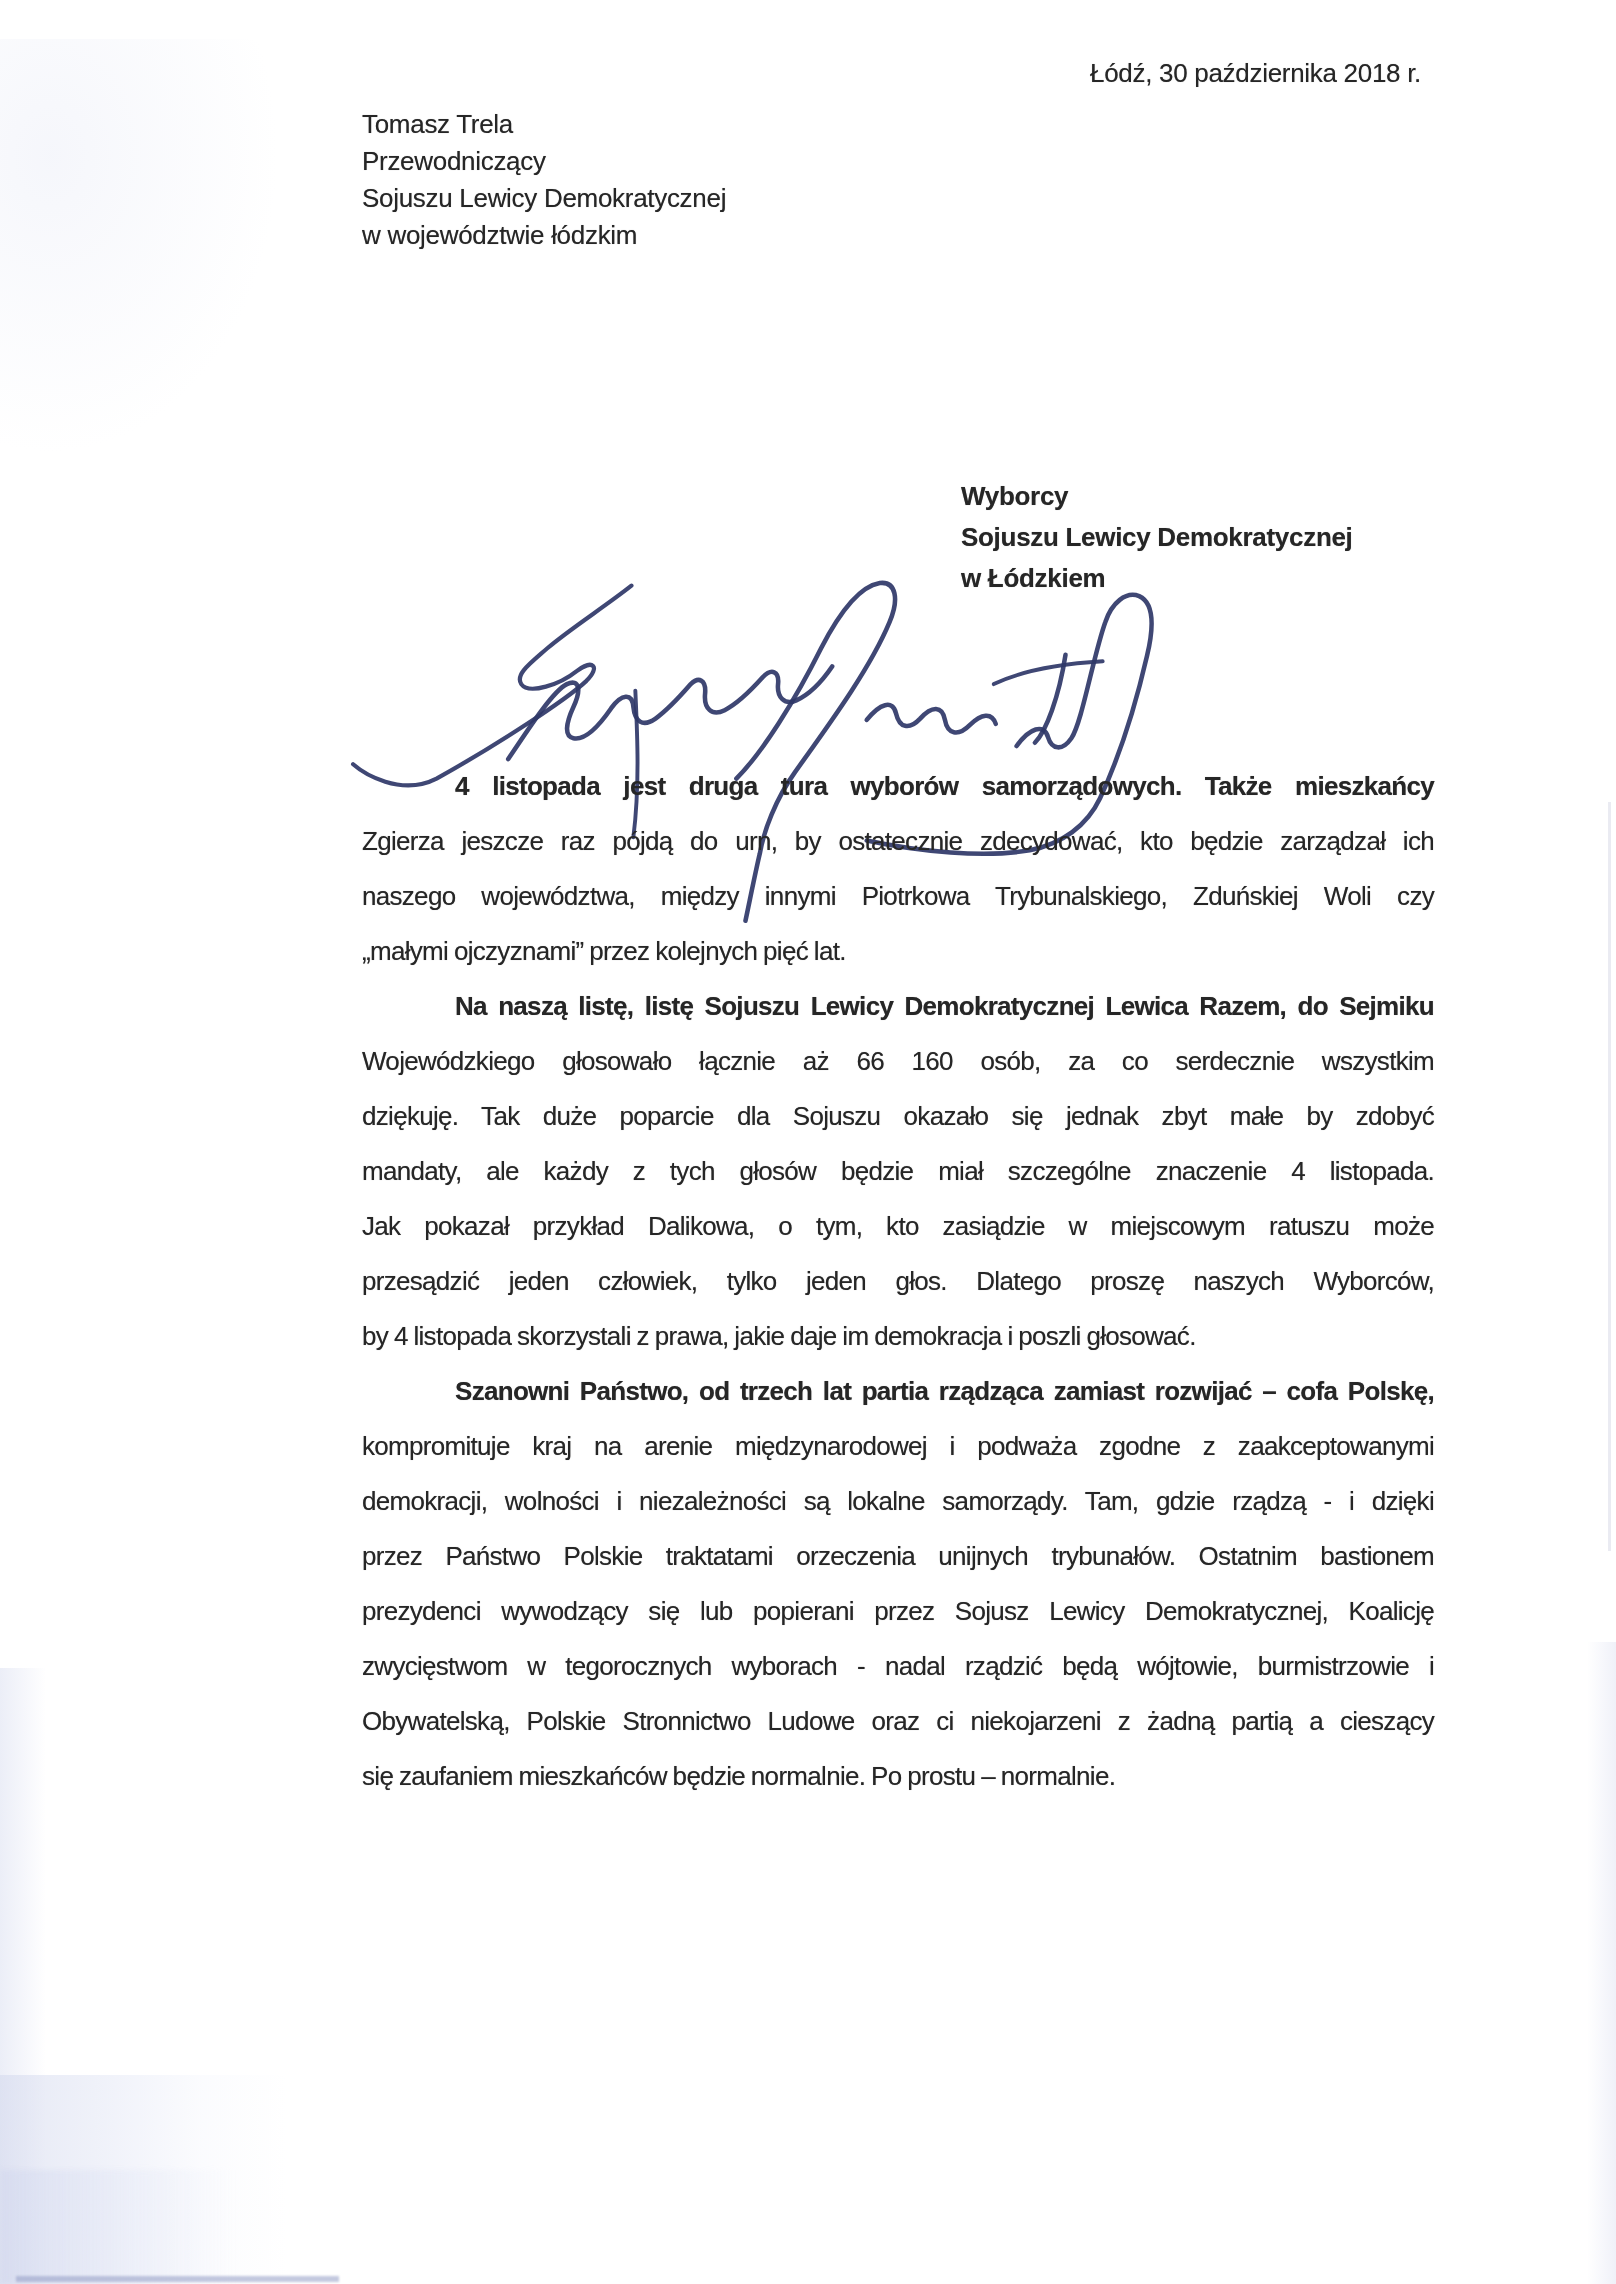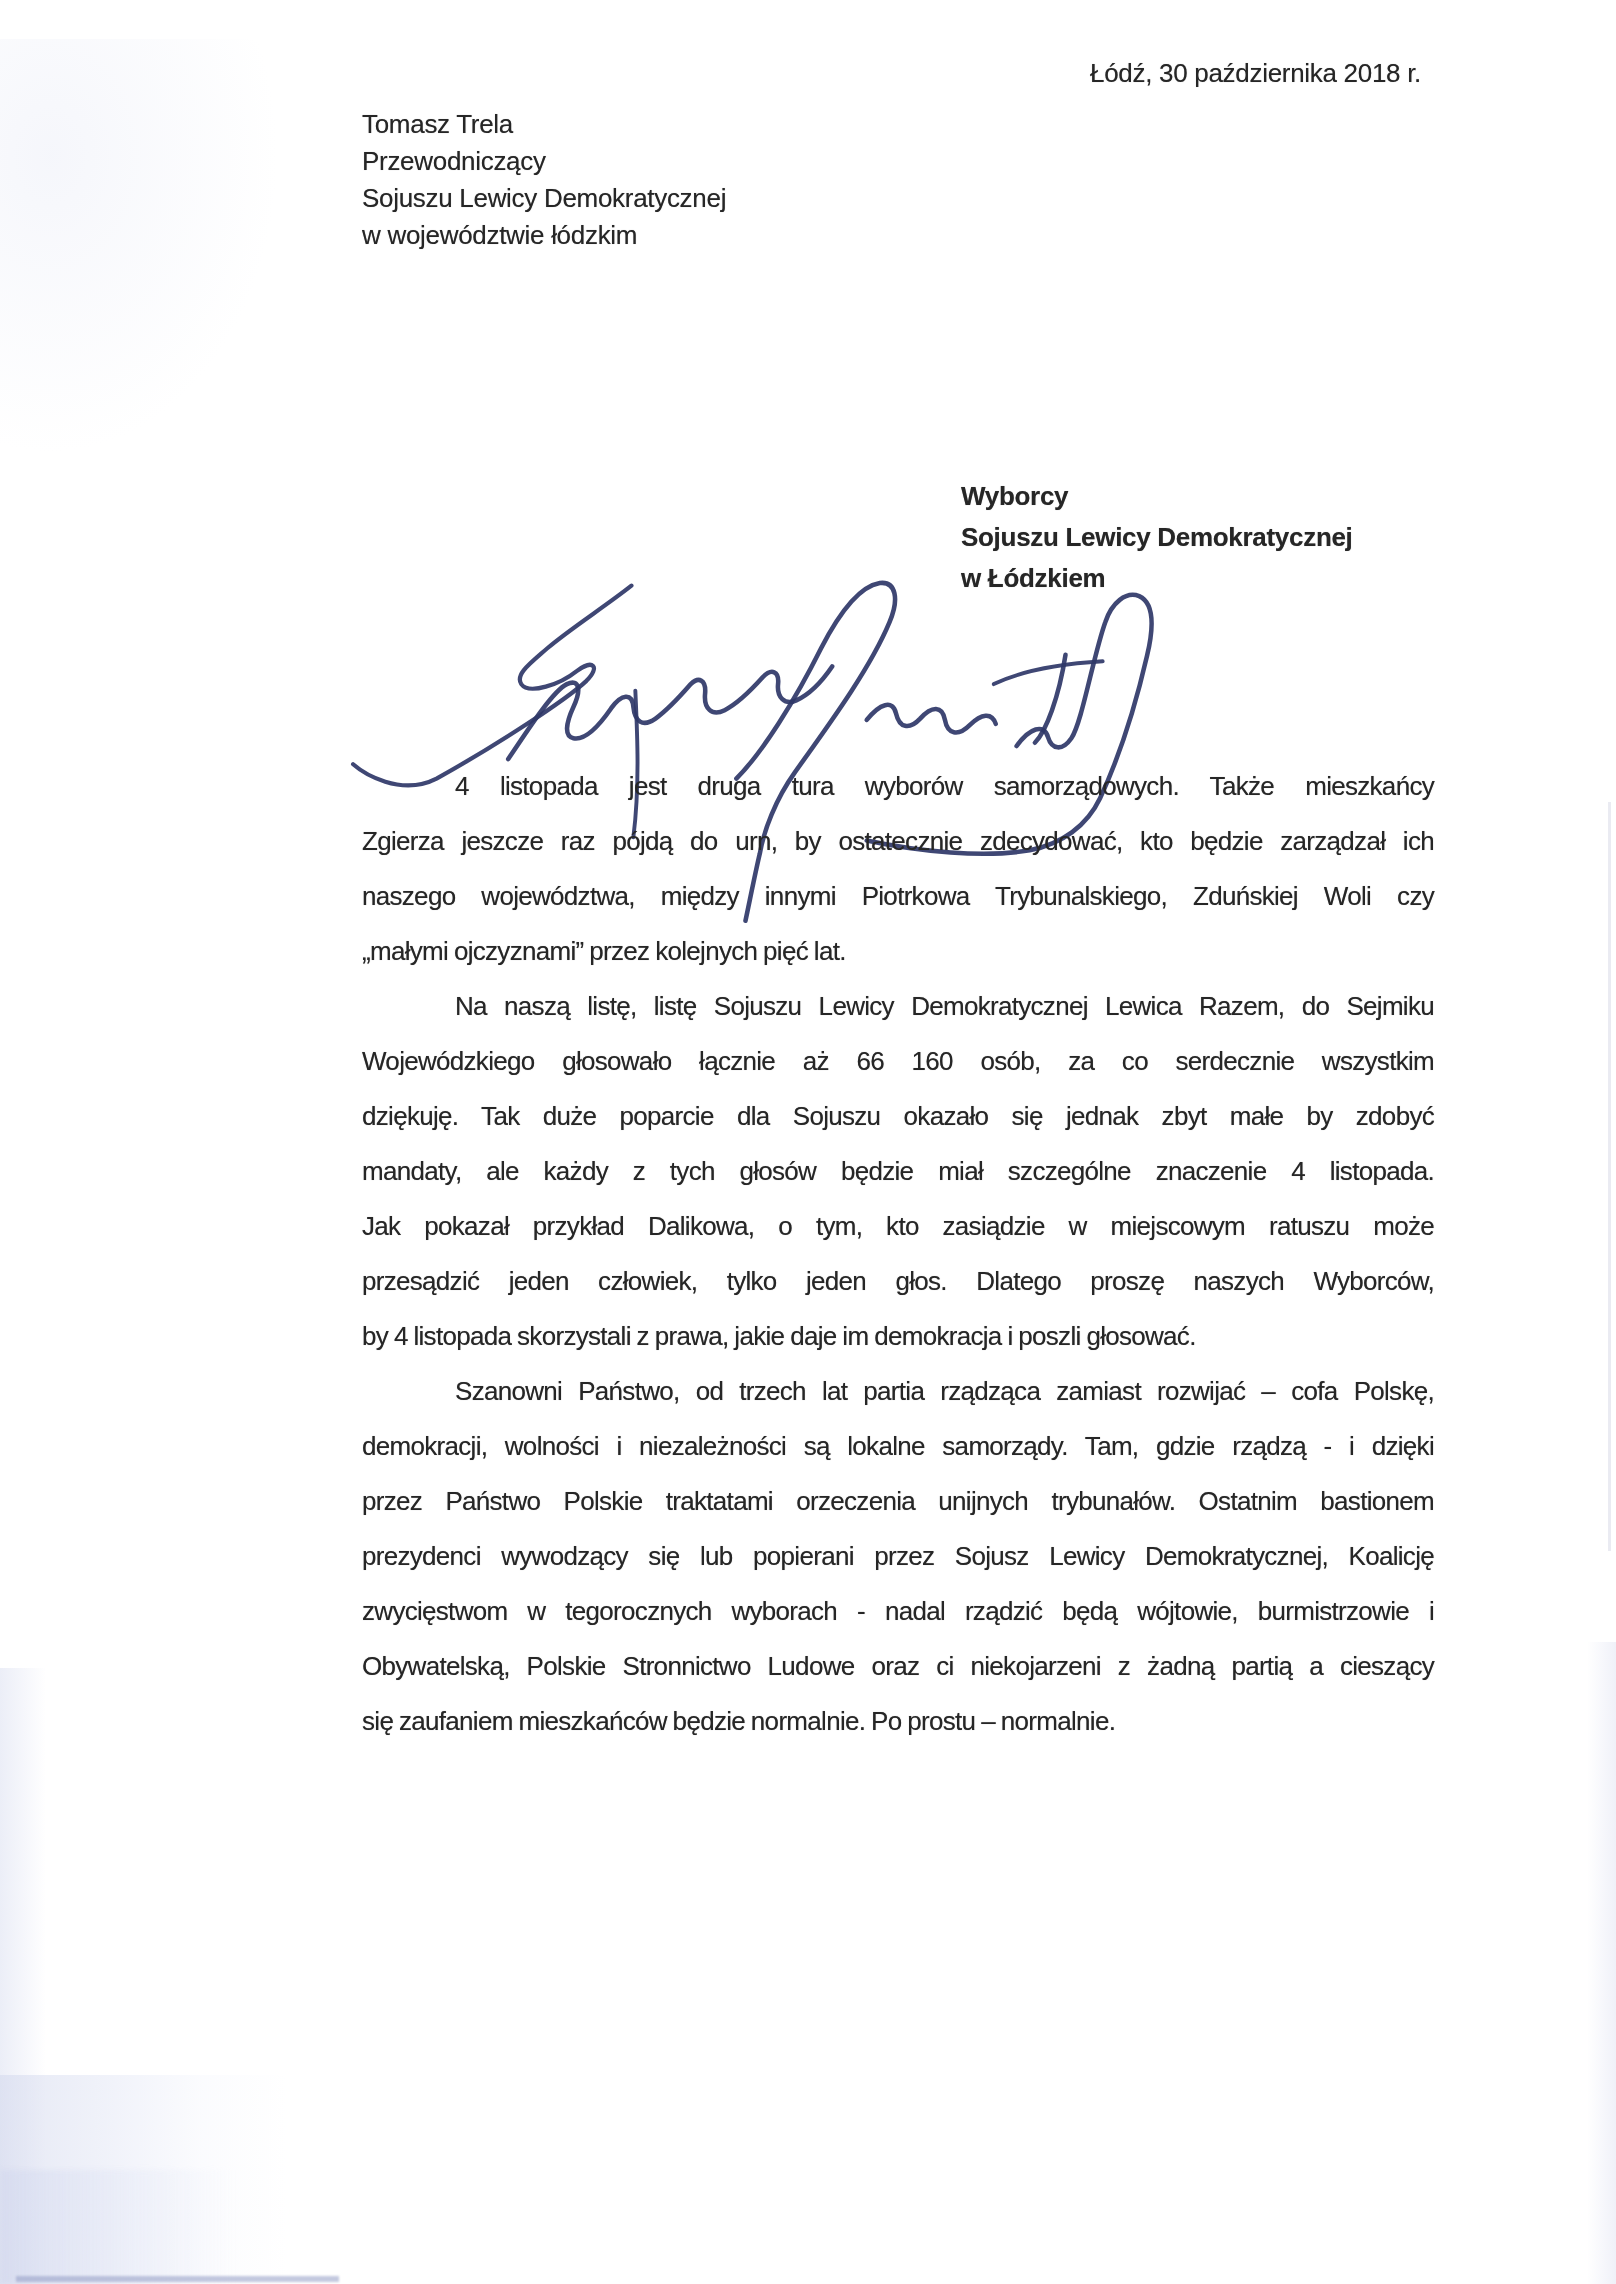--- a/index.html
+++ b/index.html
@@ -66,21 +66,21 @@
     letter-spacing: -0.7px;
     word-spacing: -0.7px;
   }
   .bline {
     line-height: 55px;
     text-align: justify;
     text-align-last: justify;
     white-space: normal;
     text-shadow: 0 0 0.7px rgba(55,55,55,0.55);
   }
-  .bline.first { text-indent: 93px; }
+  .bline.first { text-indent: 93px; font-weight: bold; }
   .bline.last  { text-align-last: left; }
   
   .artifact { position: absolute; pointer-events: none; }
   .smudge-bottom-left {
     left: 0; top: 2075px; width: 287px; height: 209px;
     background: linear-gradient(90deg,
       rgba(213,218,238,0.60) 0%,
       rgba(224,228,244,0.45) 40%,
       rgba(236,239,250,0.22) 70%,
       rgba(255,255,255,0) 100%);
@@ -176,20 +176,21 @@
         <div class="bline first">Na naszą listę, listę Sojuszu Lewicy Demokratycznej Lewica Razem, do Sejmiku</div>
         <div class="bline">Wojewódzkiego głosowało łącznie aż 66 160 osób, za co serdecznie wszystkim</div>
         <div class="bline">dziękuję. Tak duże poparcie dla Sojuszu okazało się jednak zbyt małe by zdobyć</div>
         <div class="bline">mandaty, ale każdy z tych głosów będzie miał szczególne znaczenie 4 listopada.</div>
         <div class="bline">Jak pokazał przykład Dalikowa, o tym, kto zasiądzie w miejscowym ratuszu może</div>
         <div class="bline">przesądzić jeden człowiek, tylko jeden głos. Dlatego proszę naszych Wyborców,</div>
         <div class="bline last">by 4 listopada skorzystali z prawa, jakie daje im demokracja i poszli głosować.</div>
       </div>
       <div>
         <div class="bline first">Szanowni Państwo, od trzech lat partia rządząca zamiast rozwijać – cofa Polskę,</div>
+        <div class="bline">kompromituje kraj na arenie międzynarodowej i podważa zgodne z zaakceptowanymi</div>
         <div class="bline">demokracji, wolności i niezależności są lokalne samorządy. Tam, gdzie rządzą - i dzięki</div>
         <div class="bline">przez Państwo Polskie traktatami orzeczenia unijnych trybunałów. Ostatnim bastionem</div>
         <div class="bline">prezydenci wywodzący się lub popierani przez Sojusz Lewicy Demokratycznej, Koalicję</div>
         <div class="bline">zwycięstwom w tegorocznych wyborach - nadal rządzić będą wójtowie, burmistrzowie i</div>
         <div class="bline">Obywatelską, Polskie Stronnictwo Ludowe oraz ci niekojarzeni z żadną partią a cieszący</div>
         <div class="bline last">się zaufaniem mieszkańców będzie normalnie. Po prostu – normalnie.</div>
       </div>
     </div>
 
 </div>

